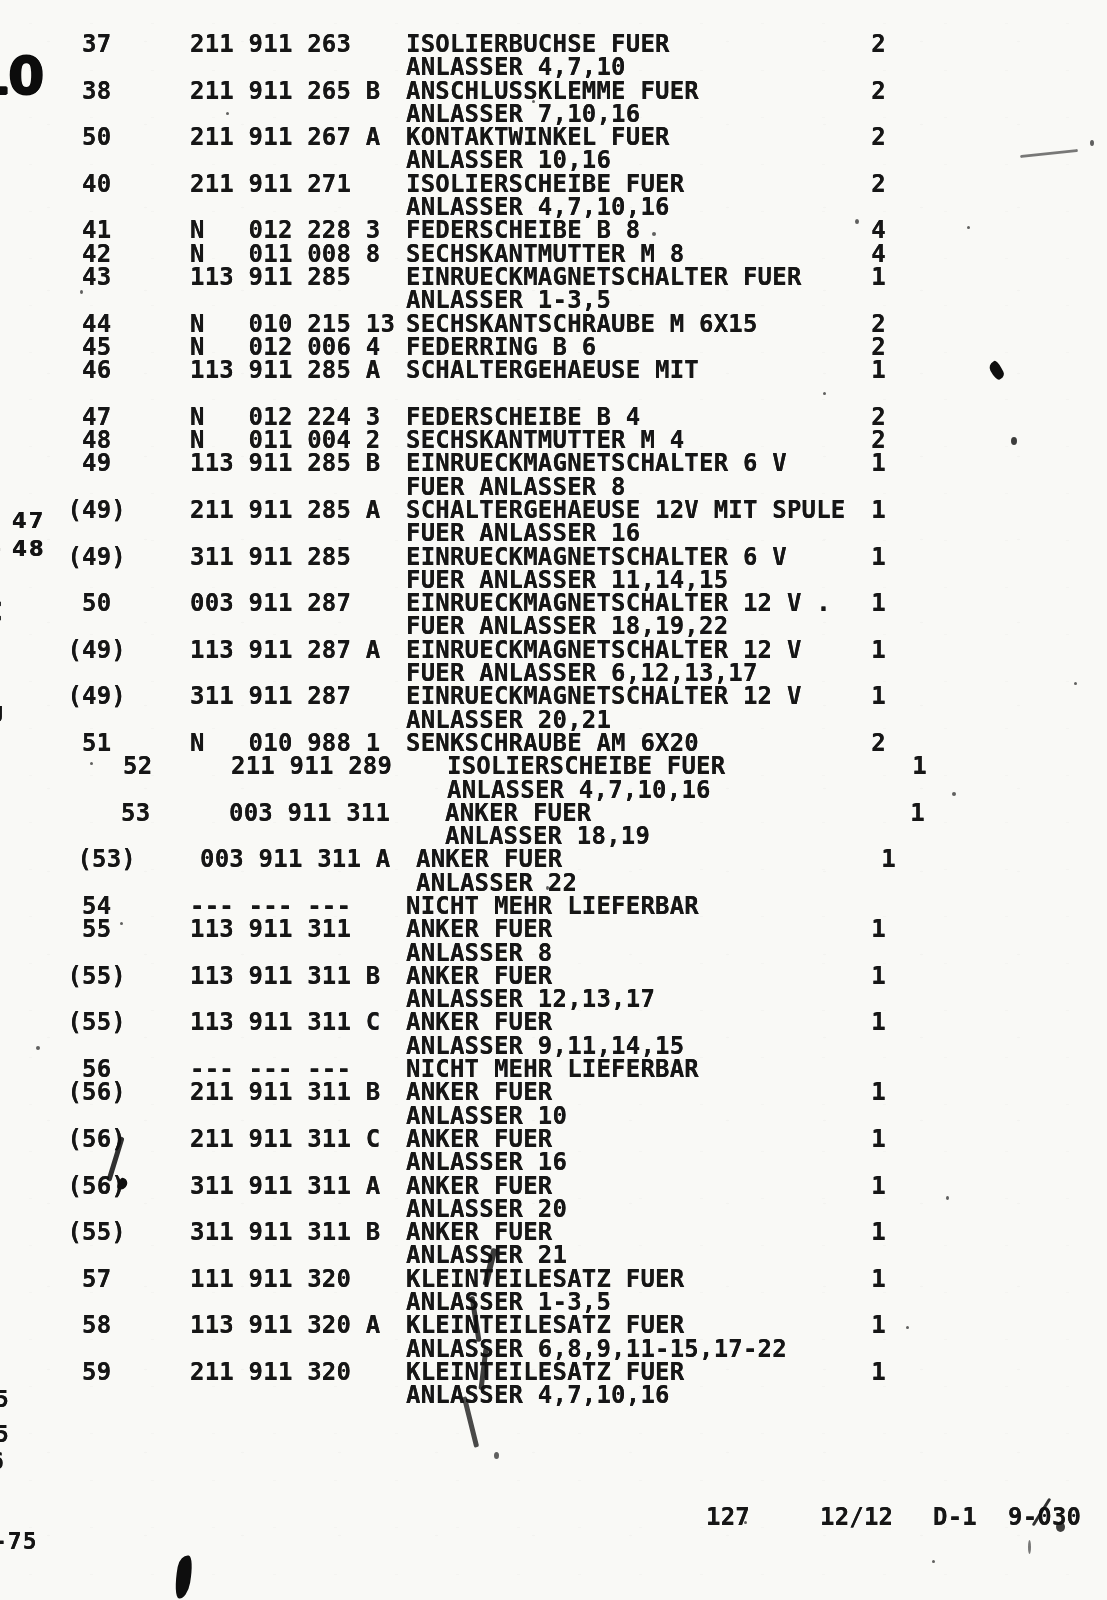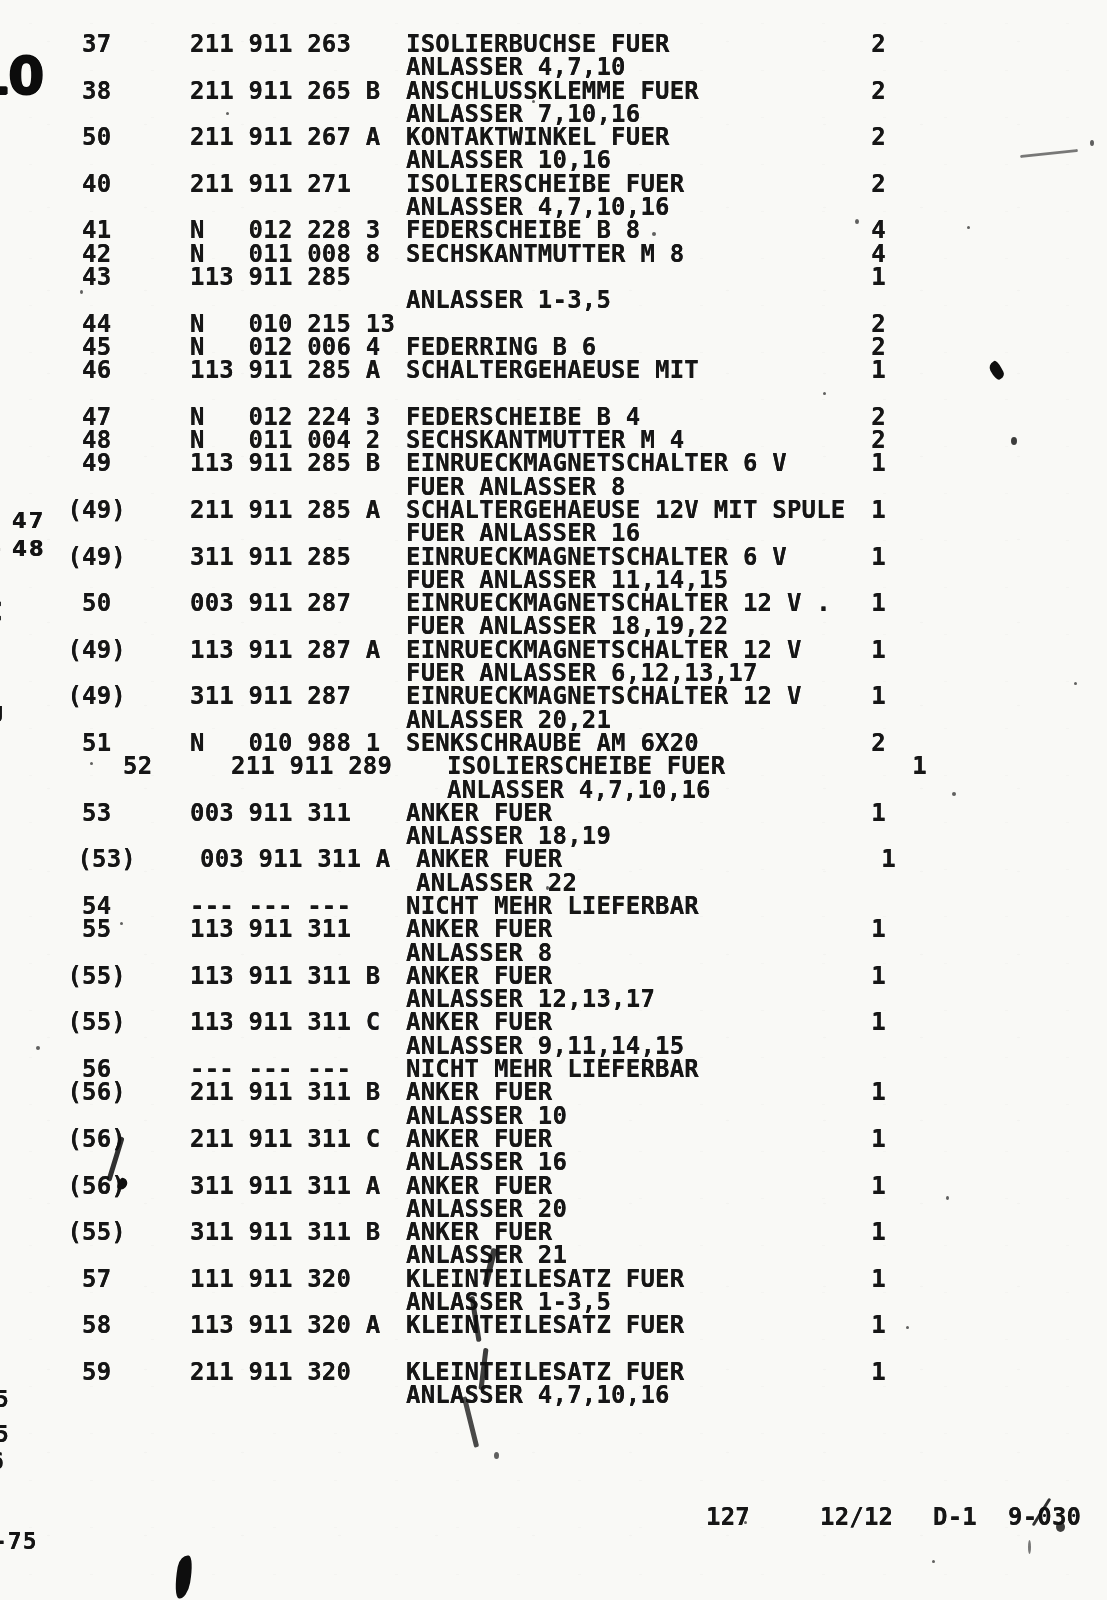--- a/index.html
+++ b/index.html
@@ -100,26 +100,28 @@
       </div>
       <div class="row" style="height: 23.3px;">
         <span class="cell c-item type">42 </span>
         <span class="cell c-part type">N   011 008 8</span>
         <span class="cell c-desc type" style="top: 0px;">SECHSKANTMUTTER M 8</span>
         <span class="cell c-qty type">4</span>
       </div>
       <div class="row" style="height: 46.6px;">
         <span class="cell c-item type">43 </span>
         <span class="cell c-part type">113 911 285</span>
+        <span class="cell c-desc type" style="top: 0px;">EINRUECKMAGNETSCHALTER FUER</span>
         <span class="cell c-desc type" style="top: 23.3px;">ANLASSER 1-3,5</span>
         <span class="cell c-qty type">1</span>
       </div>
       <div class="row" style="height: 23.3px;">
         <span class="cell c-item type">44 </span>
         <span class="cell c-part type">N   010 215 13</span>
+        <span class="cell c-desc type" style="top: 0px;">SECHSKANTSCHRAUBE M 6X15</span>
         <span class="cell c-qty type">2</span>
       </div>
       <div class="row" style="height: 23.3px;">
         <span class="cell c-item type">45 </span>
         <span class="cell c-part type">N   012 006 4</span>
         <span class="cell c-desc type" style="top: 0px;">FEDERRING B 6</span>
         <span class="cell c-qty type">2</span>
       </div>
       <div class="row" style="height: 46.6px;">
         <span class="cell c-item type">46 </span>
@@ -187,21 +189,21 @@
         <span class="cell c-desc type" style="top: 0px;">SENKSCHRAUBE AM 6X20</span>
         <span class="cell c-qty type">2</span>
       </div>
       <div class="row" style="height: 46.6px; margin-left: 41px;">
         <span class="cell c-item type">52 </span>
         <span class="cell c-part type">211 911 289</span>
         <span class="cell c-desc type" style="top: 0px;">ISOLIERSCHEIBE FUER</span>
         <span class="cell c-desc type" style="top: 23.3px;">ANLASSER 4,7,10,16</span>
         <span class="cell c-qty type">1</span>
       </div>
-      <div class="row" style="height: 46.6px;">
+      <div class="row" style="height: 46.6px; margin-left: 39px;">
         <span class="cell c-item type">53 </span>
         <span class="cell c-part type">003 911 311</span>
         <span class="cell c-desc type" style="top: 0px;">ANKER FUER</span>
         <span class="cell c-desc type" style="top: 23.3px;">ANLASSER 18,19</span>
         <span class="cell c-qty type">1</span>
       </div>
       <div class="row" style="height: 46.6px; margin-left: 10px;">
         <span class="cell c-item type">(53)</span>
         <span class="cell c-part type">003 911 311 A</span>
         <span class="cell c-desc type" style="top: 0px;">ANKER FUER</span>
@@ -271,20 +273,21 @@
         <span class="cell c-item type">57 </span>
         <span class="cell c-part type">111 911 320</span>
         <span class="cell c-desc type" style="top: 0px;">KLEINTEILESATZ FUER</span>
         <span class="cell c-desc type" style="top: 23.3px;">ANLASSER 1-3,5</span>
         <span class="cell c-qty type">1</span>
       </div>
       <div class="row" style="height: 46.6px;">
         <span class="cell c-item type">58 </span>
         <span class="cell c-part type">113 911 320 A</span>
         <span class="cell c-desc type" style="top: 0px;">KLEINTEILESATZ FUER</span>
+        <span class="cell c-desc type" style="top: 23.3px;">ANLASSER 6,8,9,11-15,17-22</span>
         <span class="cell c-qty type">1</span>
       </div>
       <div class="row" style="height: 46.6px;">
         <span class="cell c-item type">59 </span>
         <span class="cell c-part type">211 911 320</span>
         <span class="cell c-desc type" style="top: 0px;">KLEINTEILESATZ FUER</span>
         <span class="cell c-desc type" style="top: 23.3px;">ANLASSER 4,7,10,16</span>
         <span class="cell c-qty type">1</span>
       </div>
     </div>

